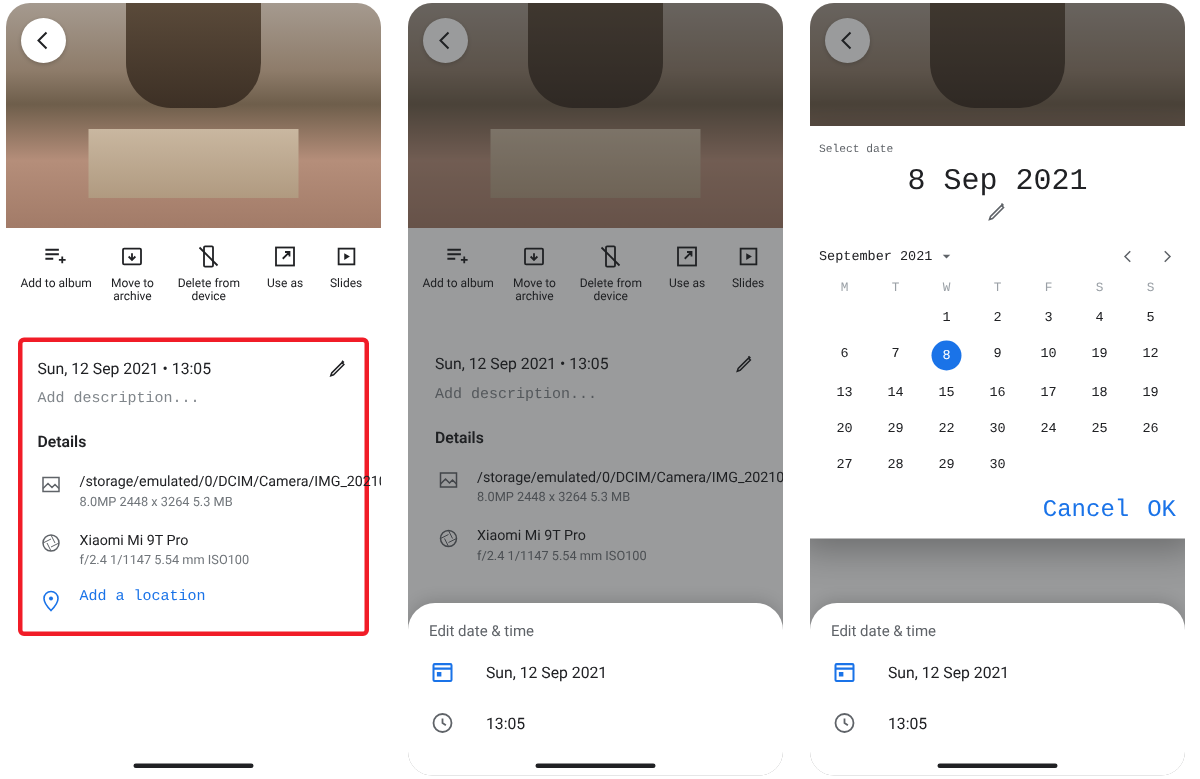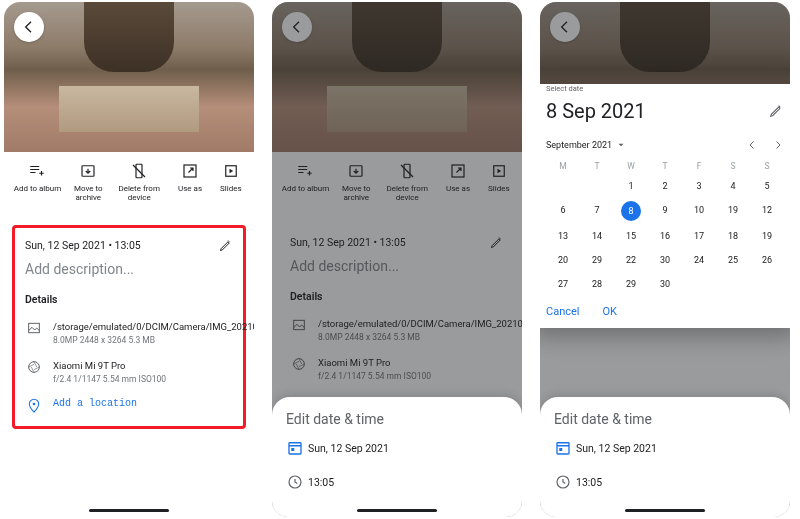--- a/index.html
+++ b/index.html
@@ -61,63 +61,64 @@
   
   .card {
     margin: 8px;
     border-radius: 4px;
     padding: 10px 10px 12px;
     background: #fff;
   }
   .highlight-card { border: 3px solid #f11c27; }
   .row1 { display:flex; justify-content:space-between; align-items:center; }
   .datetime { font-size: 10.5px; color:#202124; }
-  .desc { color:#80868b; margin-top:8px; font-size:14px; }
+  .desc { color:#80868b; margin-top:8px; font-size:10px;font-family:Liberation Mono, monospace; }
   .details-h { font-weight:600; margin-top:16px; font-size:10.5px; }
   .drow { display:flex; gap:10px; margin-top:14px; align-items:flex-start; }
   .dicon { width:18px; flex:none; display:flex; justify-content:center; }
   .dmain { font-size:9.5px; line-height:1.4; }
   .dsub { color:#70757a; font-size:8.5px; margin-top:2px; }
   .link { color:#1a73e8; font-size:10px;font-family:Liberation Mono, monospace; }
   .home-bar {
     position:absolute; bottom:5px; left:50%; transform:translateX(-50%);
     width:80px; height:3px; border-radius:3px; background:#202124;
   }
   
   .sheet {
     position:absolute; left:0; right:0; bottom:0;
     background:#fff; border-radius:18px 18px 0 0;
     padding:14px 14px 22px;
     box-shadow: 0 -2px 10px rgba(0,0,0,.15);
   }
-  .sheet-title { font-size:14px; color:#5f6368; margin-bottom:2px; }
-  .sheet-row { display:flex; align-items:center; gap:4px; font-size:10.5px; margin-top:8px; padding:4px 0;}
+  .sheet-title { font-size:10px; color:#5f6368; margin-bottom:2px; }
+  .sheet-row { display:flex; align-items:center; gap:20px; font-size:10.5px; margin-top:8px; padding:4px 0;}
   .blue { color:#1a73e8; }
   
   .scrim { position:absolute; inset:0; background:rgba(32,33,36,.45); }
   
   .dialog {
     position:absolute; left:50%; top:82px; transform:translateX(-50%);
     width:266px; background:#fff; border-radius:6px;
     box-shadow: 0 8px 24px rgba(0,0,0,.3);
-    padding: 0 14px 10px;
+    padding: 12px 14px 10px;
     font-size:10px;
     color:#202124;
+    font-family:Liberation Mono, monospace;
   }
   .dialog .label { font-size:7.5px; color:#5f6368; }
-  .dialog .big { font-size:20px; margin-top:6px; display:flex; justify-content:space-between; align-items:center;}
+  .dialog .big { font-size:20px; margin-top:6px; display:flex; justify-content:space-between; align-items:center;flex-direction:column;}
   .dialog .monthrow { display:flex; justify-content:space-between; align-items:center; margin-top:16px; font-size:9px;}
   .grid {
     display:grid; grid-template-columns: repeat(7, 1fr);
     text-align:center; gap:6px 0; margin-top:10px; font-size:9px;
   }
   .dow { color:#9aa0a6; font-size:8.5px; }
   .day { padding:4px 0; border-radius:50%; }
   .day.sel { background:#1a73e8; color:#fff; width:20px; height:20px; line-height:12px; margin:0 auto;}
-  .dialog-actions { display:flex; justify-content:flex-start; gap:23px; margin-top:12px; font-size:11px;}
+  .dialog-actions { display:flex; justify-content:flex-end; gap:12px; margin-top:12px; font-size:16px;}
   .dialog-actions span { color:#1a73e8; }
 </style>
 </head>
 <body>
 
 <div class="phone">
 
   <div class="photo">
     <div class="statue-feet"></div>
     <div class="statue-base"></div>

